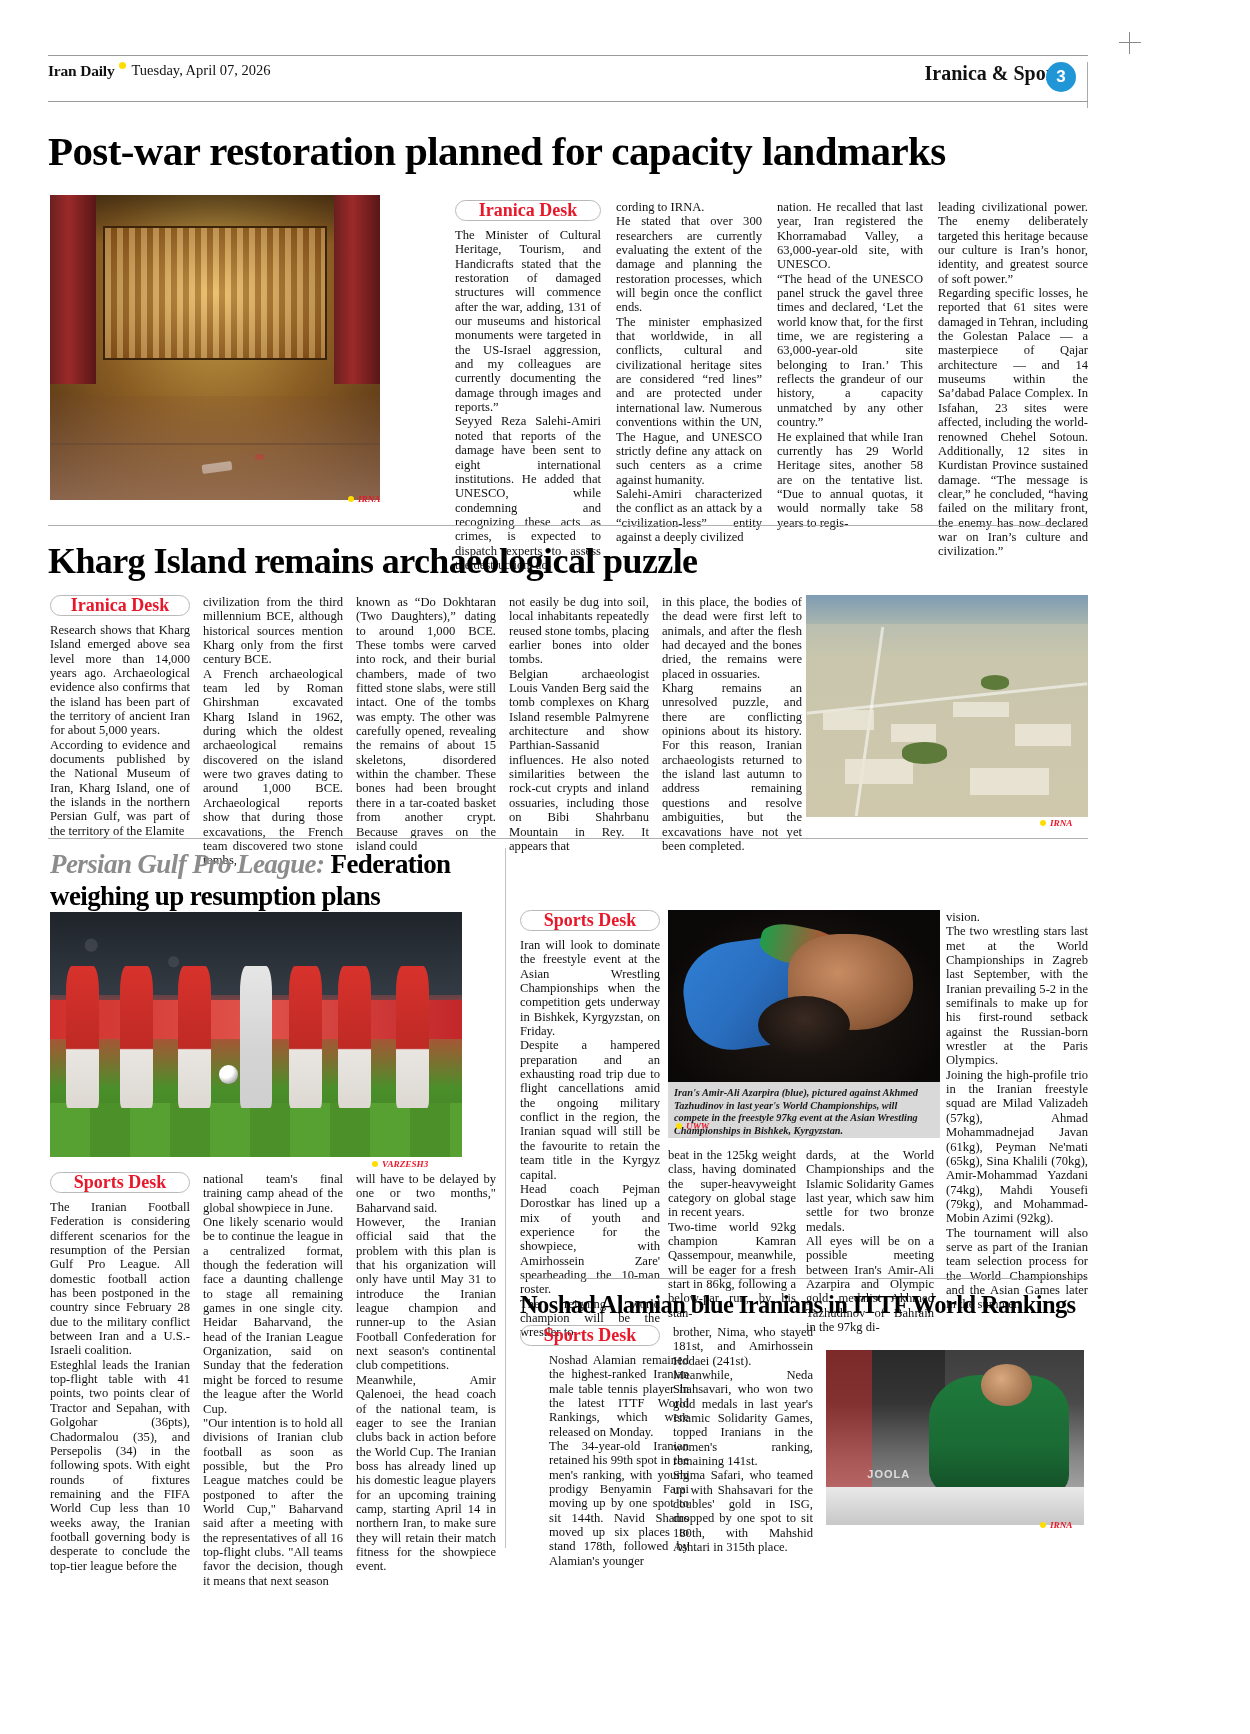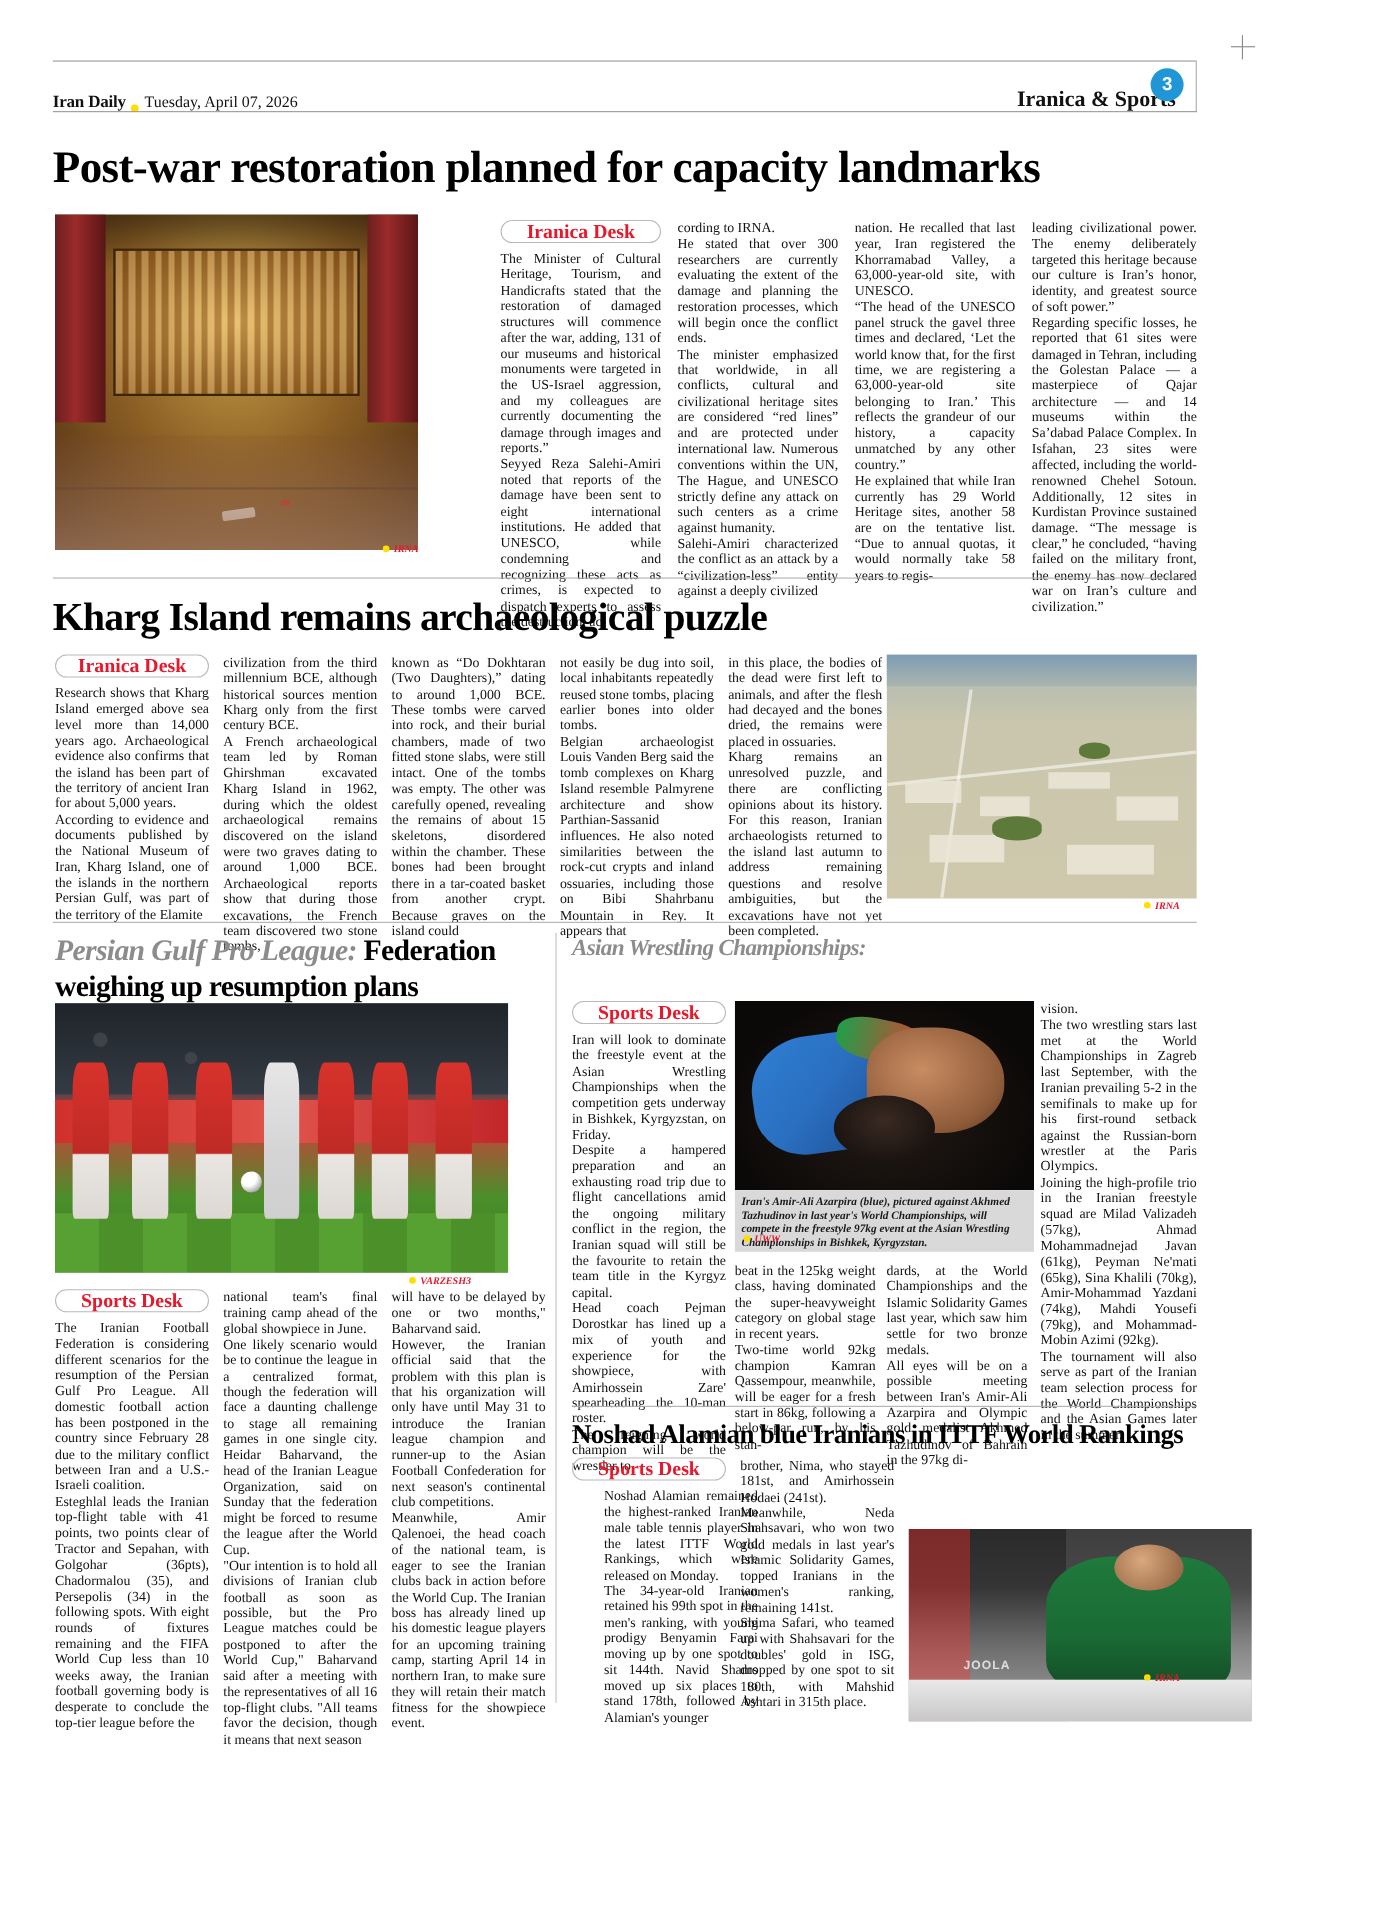--- a/index.html
+++ b/index.html
@@ -23,21 +23,21 @@
   .reg-mark:before { left: 10px; top: 0; width: 1px; height: 22px; }
   .reg-mark:after  { left: 0; top: 10px; width: 22px; height: 1px; }
 
   
   .masthead {
     position: absolute; left: 48px; top: 55px; width: 1040px;
     border-top: 1.5px solid #9a9a9a;
     height: 46px;
   }
   .masthead-inner {
-    display: flex; align-items: flex-end; height: 46px;
+    display: flex; align-items: flex-start; height: 46px;
     padding-top: 6px;
   }
   .brand {
     font-family: "Liberation Serif", serif;
     font-weight: bold; font-size: 15.5px; letter-spacing: -0.2px;
     white-space: nowrap;
   }
   .dot-yellow {
     display: inline-block; width: 7px; height: 7px; border-radius: 50%;
     background: #ffdd00; margin: 0 5px 0 5px; vertical-align: 1px;
@@ -401,21 +401,20 @@
 <div class="col" style="left:203px; top:1172px; width:140px; white-space:pre-line;">national team's final training camp ahead of the global showpiece in June.
 One likely scenario would be to continue the league in a centralized format, though the federation will face a daunting challenge to stage all remaining games in one single city. Heidar Baharvand, the head of the Iranian League Organization, said on Sunday that the federation might be forced to resume the league after the World Cup.
 "Our intention is to hold all divisions of Iranian club football as soon as possible, but the Pro League matches could be postponed to after the World Cup," Baharvand said after a meeting with the representatives of all 16 top-flight clubs. "All teams favor the decision, though it means that next season</div>
 <div class="col" style="left:356px; top:1172px; width:140px; white-space:pre-line;">will have to be delayed by one or two months," Baharvand said.
 However, the Iranian official said that the problem with this plan is that his organization will only have until May 31 to introduce the Iranian league champion and runner-up to the Asian Football Confederation for next season's continental club competitions.
 Meanwhile, Amir Qalenoei, the head coach of the national team, is eager to see the Iranian clubs back in action before the World Cup. The Iranian boss has already lined up his domestic league players for an upcoming training camp, starting April 14 in northern Iran, to make sure they will retain their match fitness for the showpiece event.</div>
 
 <div class="vrule" style="left:505px; top:848px; height:700px;"></div>
 
 <div class="headline" style="left:520px; top:846px; width:568px; font-size:25px; line-height:30px;">
-  <div class="kicker" style="font-size:21px;">Asian Wrestling Championships:</div>
 </div>
 
 <div style="position:absolute; left:520px; top:910px; width:140px;">
   <div class="desk-badge">Sports Desk</div>
 </div>
 <div class="col" style="left:520px; top:938px; width:140px; white-space:pre-line;">Iran will look to dominate the freestyle event at the Asian Wrestling Championships when the competition gets underway in Bishkek, Kyrgyzstan, on Friday.
 Despite a hampered preparation and an exhausting road trip due to flight cancellations amid the ongoing military conflict in the region, the Iranian squad will still be the favourite to retain the team title in the Kyrgyz capital.
 Head coach Pejman Dorostkar has lined up a mix of youth and experience for the showpiece, with Amirhossein Zare' spearheading the 10-man roster.
 The reigning world champion will be the wrestler to</div>
 
@@ -447,21 +446,21 @@
 
 <div style="position:absolute; left:520px; top:1325px; width:140px;">
   <div class="desk-badge">Sports Desk</div>
 </div>
 <div class="col" style="left:520px; top:1353px; width:140px; white-space:pre-line;margin-left:29px;">Noshad Alamian remained the highest-ranked Iranian male table tennis player in the latest ITTF World Rankings, which were released on Monday.
 The 34-year-old Iranian retained his 99th spot in the men's ranking, with young prodigy Benyamin Farai moving up by one spot to sit 144th. Navid Shams moved up six places to stand 178th, followed by Alamian's younger</div>
 <div class="col" style="left:673px; top:1325px; width:140px; white-space:pre-line;">brother, Nima, who stayed 181st, and Amirhossein Hodaei (241st).
 Meanwhile, Neda Shahsavari, who won two gold medals in last year's Islamic Solidarity Games, topped Iranians in the women's ranking, remaining 141st.
 Shima Safari, who teamed up with Shahsavari for the doubles' gold in ISG, dropped by one spot to sit 180th, with Mahshid Ashtari in 315th place.</div>
 
-<div class="photo" style="left:826px; top:1350px; width:312px; height:175px;margin-top:40px;">
+<div class="photo" style="left:826px; top:1350px; width:258px; height:175px;">
   <div class="art-tt">
     <div class="bg"></div>
     <div class="player"></div>
     <div class="head"></div>
     <div class="table"></div>
     <div class="logo">JOOLA</div>
   </div>
 </div>
 <div class="credit" style="left:1040px; top:1520px;">
   <span class="cdot"></span><span>IRNA</span>

